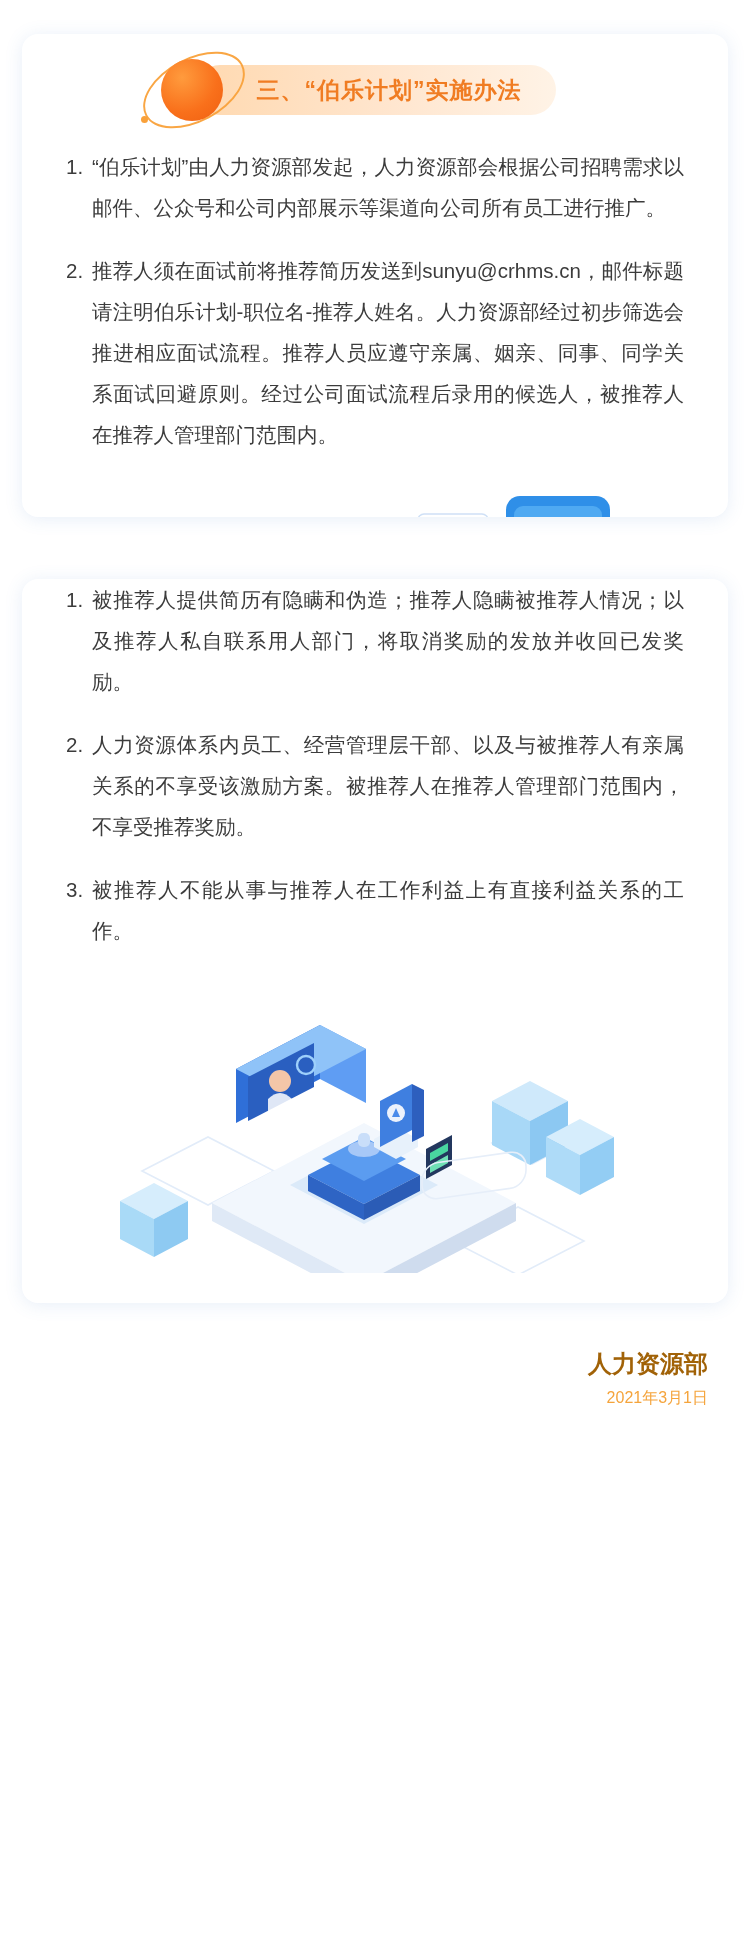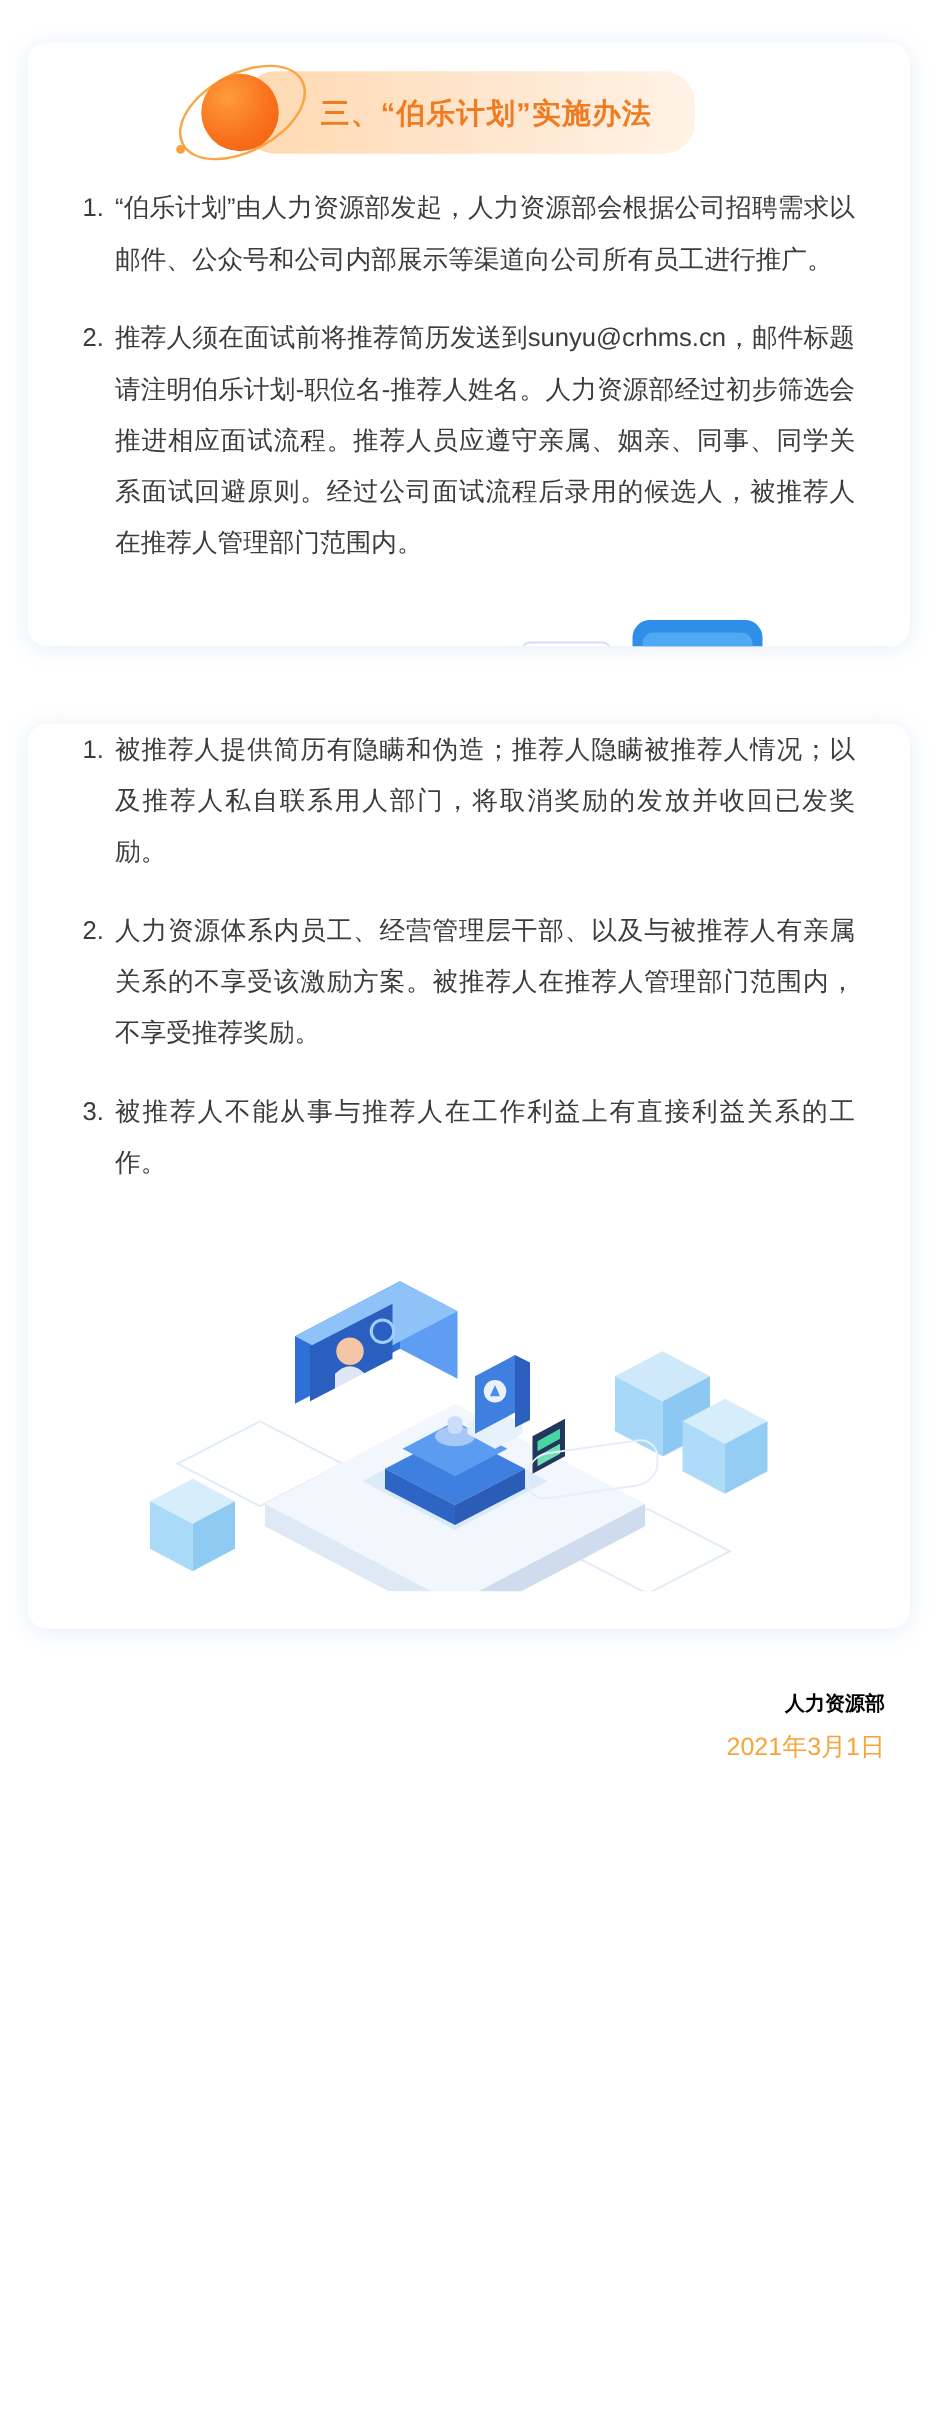--- a/index.html
+++ b/index.html
@@ -45,21 +45,21 @@
     justify-content: center;
   }
   .badge-wrap {
     position: relative;
     display: flex;
     align-items: center;
     justify-content: center;
   }
   .pill {
     position: relative;
-    height: 66px;
+    height: 50px;
     border-radius: 25px;
     background: linear-gradient(90deg, #ffd9b0 0%, #ffe6cf 55%, #fff3e6 100%);
     display: flex;
     align-items: center;
     padding: 0 34px 0 62px;
     box-sizing: border-box;
     z-index: 1;
   }
   .pill-text {
     font-size: 23px;
@@ -147,27 +147,27 @@
     margin-top: 6px;
   }
 
   
   .footer {
     margin: 44px 42px 0 0;
     text-align: right;
     padding-bottom: 40px;
   }
   .footer .dept {
-    font-size: 16px;
-    color: #000000;
+    font-size: 24px;
+    color: #a16207;
     font-weight: bold;
     line-height: 34px;
   }
   .footer .date {
-    font-size: 20px;
+    font-size: 16px;
     color: #f5a43c;
     line-height: 34px;
   }
 </style>
 </head>
 <body>
 
 <div class="page">
 
   <div class="card first">

